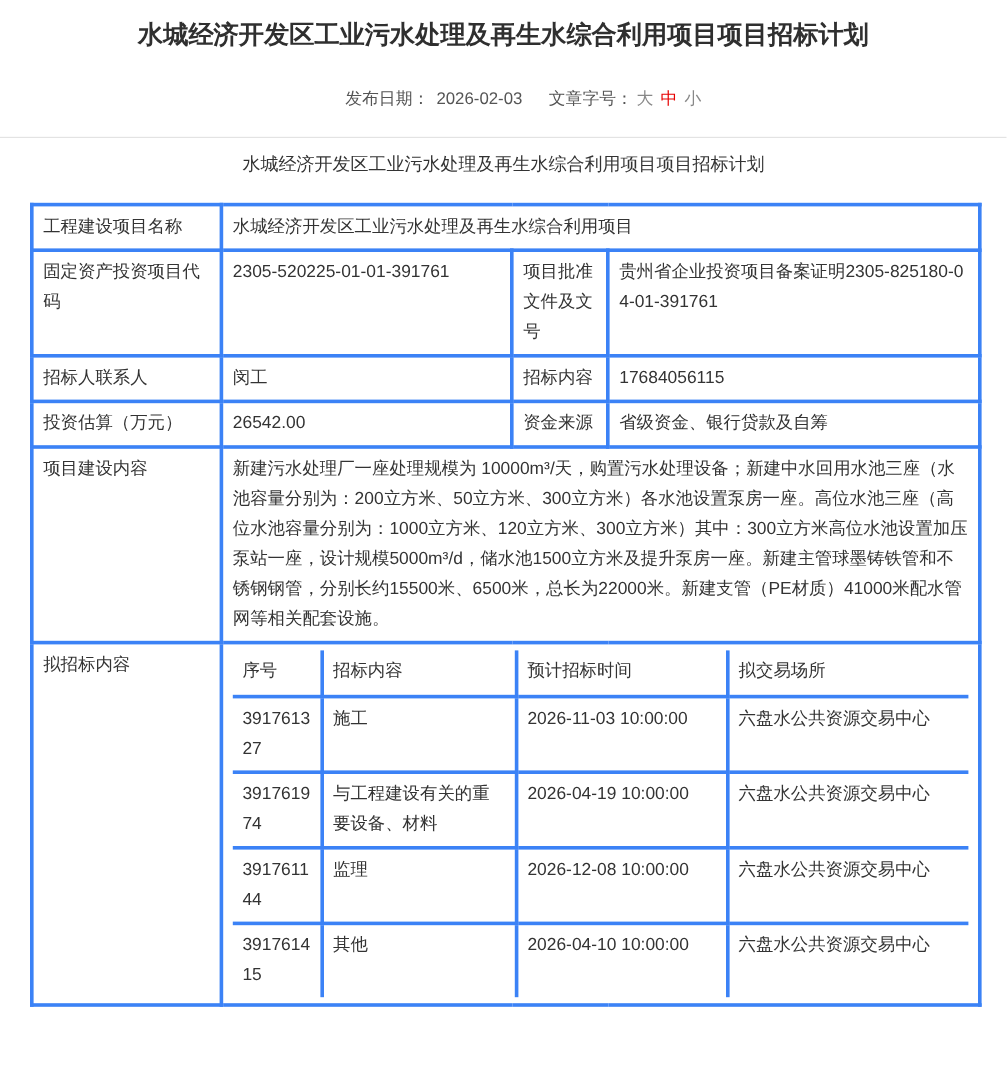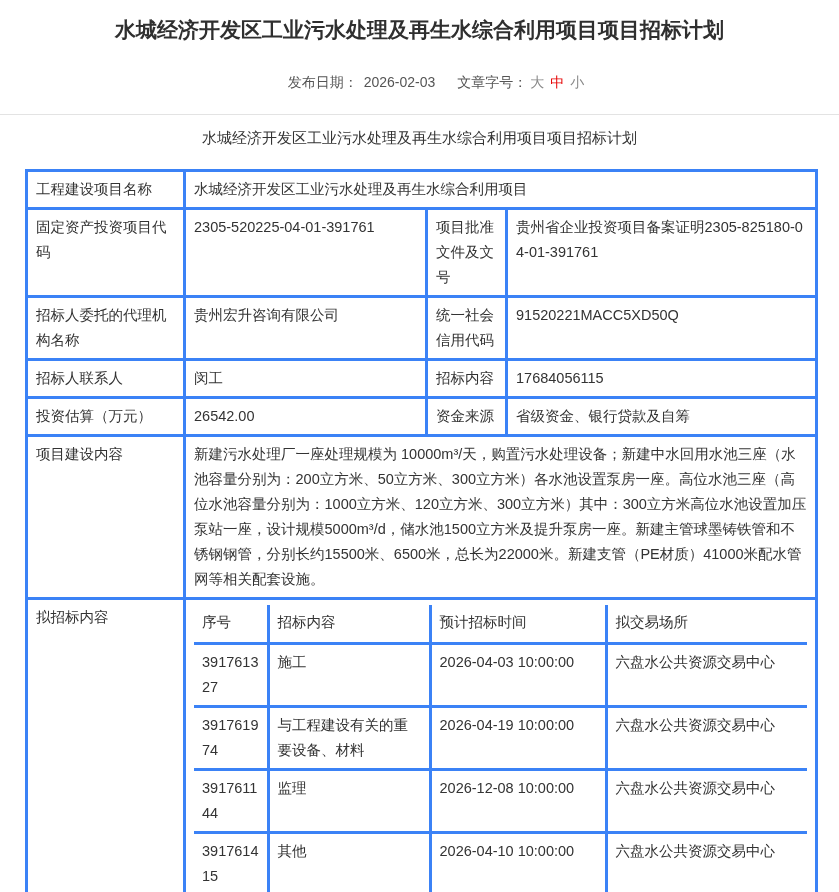--- a/index.html
+++ b/index.html
@@ -84,32 +84,26 @@
     </colgroup>
 
     <tbody>
         <tr style="height:34px">
       <td>工程建设项目名称</td>
       <td colspan="3">水城经济开发区工业污水处理及再生水综合利用项目</td>
     </tr>
 
     <tr style="height:71px">
       <td>固定资产投资项目代码</td>
-      <td>2305-520225-04-01-391761</td>
+      <td>2305-520225-01-01-391761</td>
       <td>项目批准文件及文号</td>
       <td>贵州省企业投资项目备案证明2305-825180-04-01-391761</td>
     </tr>
 
 
-    <tr style="height:50px">
-      <td>招标人委托的代理机构名称</td>
-      <td>贵州宏升咨询有限公司</td>
-      <td>统一社会信用代码</td>
-      <td>91520221MACC5XD50Q</td>
-    </tr>
 
     <tr style="height:35px">
       <td>招标人联系人</td>
       <td>闵工</td>
       <td>招标内容</td>
       <td>17684056115</td>
     </tr>
 
     <tr style="height:35px">
       <td>投资估算（万元）</td>
@@ -136,21 +130,21 @@
           <tbody>
                 <tr style="height:38px">
             <th>序号</th>
             <th>招标内容</th>
             <th>预计招标时间</th>
             <th>拟交易场所</th>
           </tr>
           <tr style="height:53px">
             <td>391761327</td>
             <td>施工</td>
-            <td class="time-cell">2026-04-03 10:00:00</td>
+            <td class="time-cell">2026-11-03 10:00:00</td>
             <td>六盘水公共资源交易中心</td>
           </tr>
           <tr style="height:54px">
             <td>391761974</td>
             <td>与工程建设有关的重要设备、材料</td>
             <td class="time-cell">2026-04-19 10:00:00</td>
             <td>六盘水公共资源交易中心</td>
           </tr>
           <tr style="height:53px">
             <td>391761144</td>

